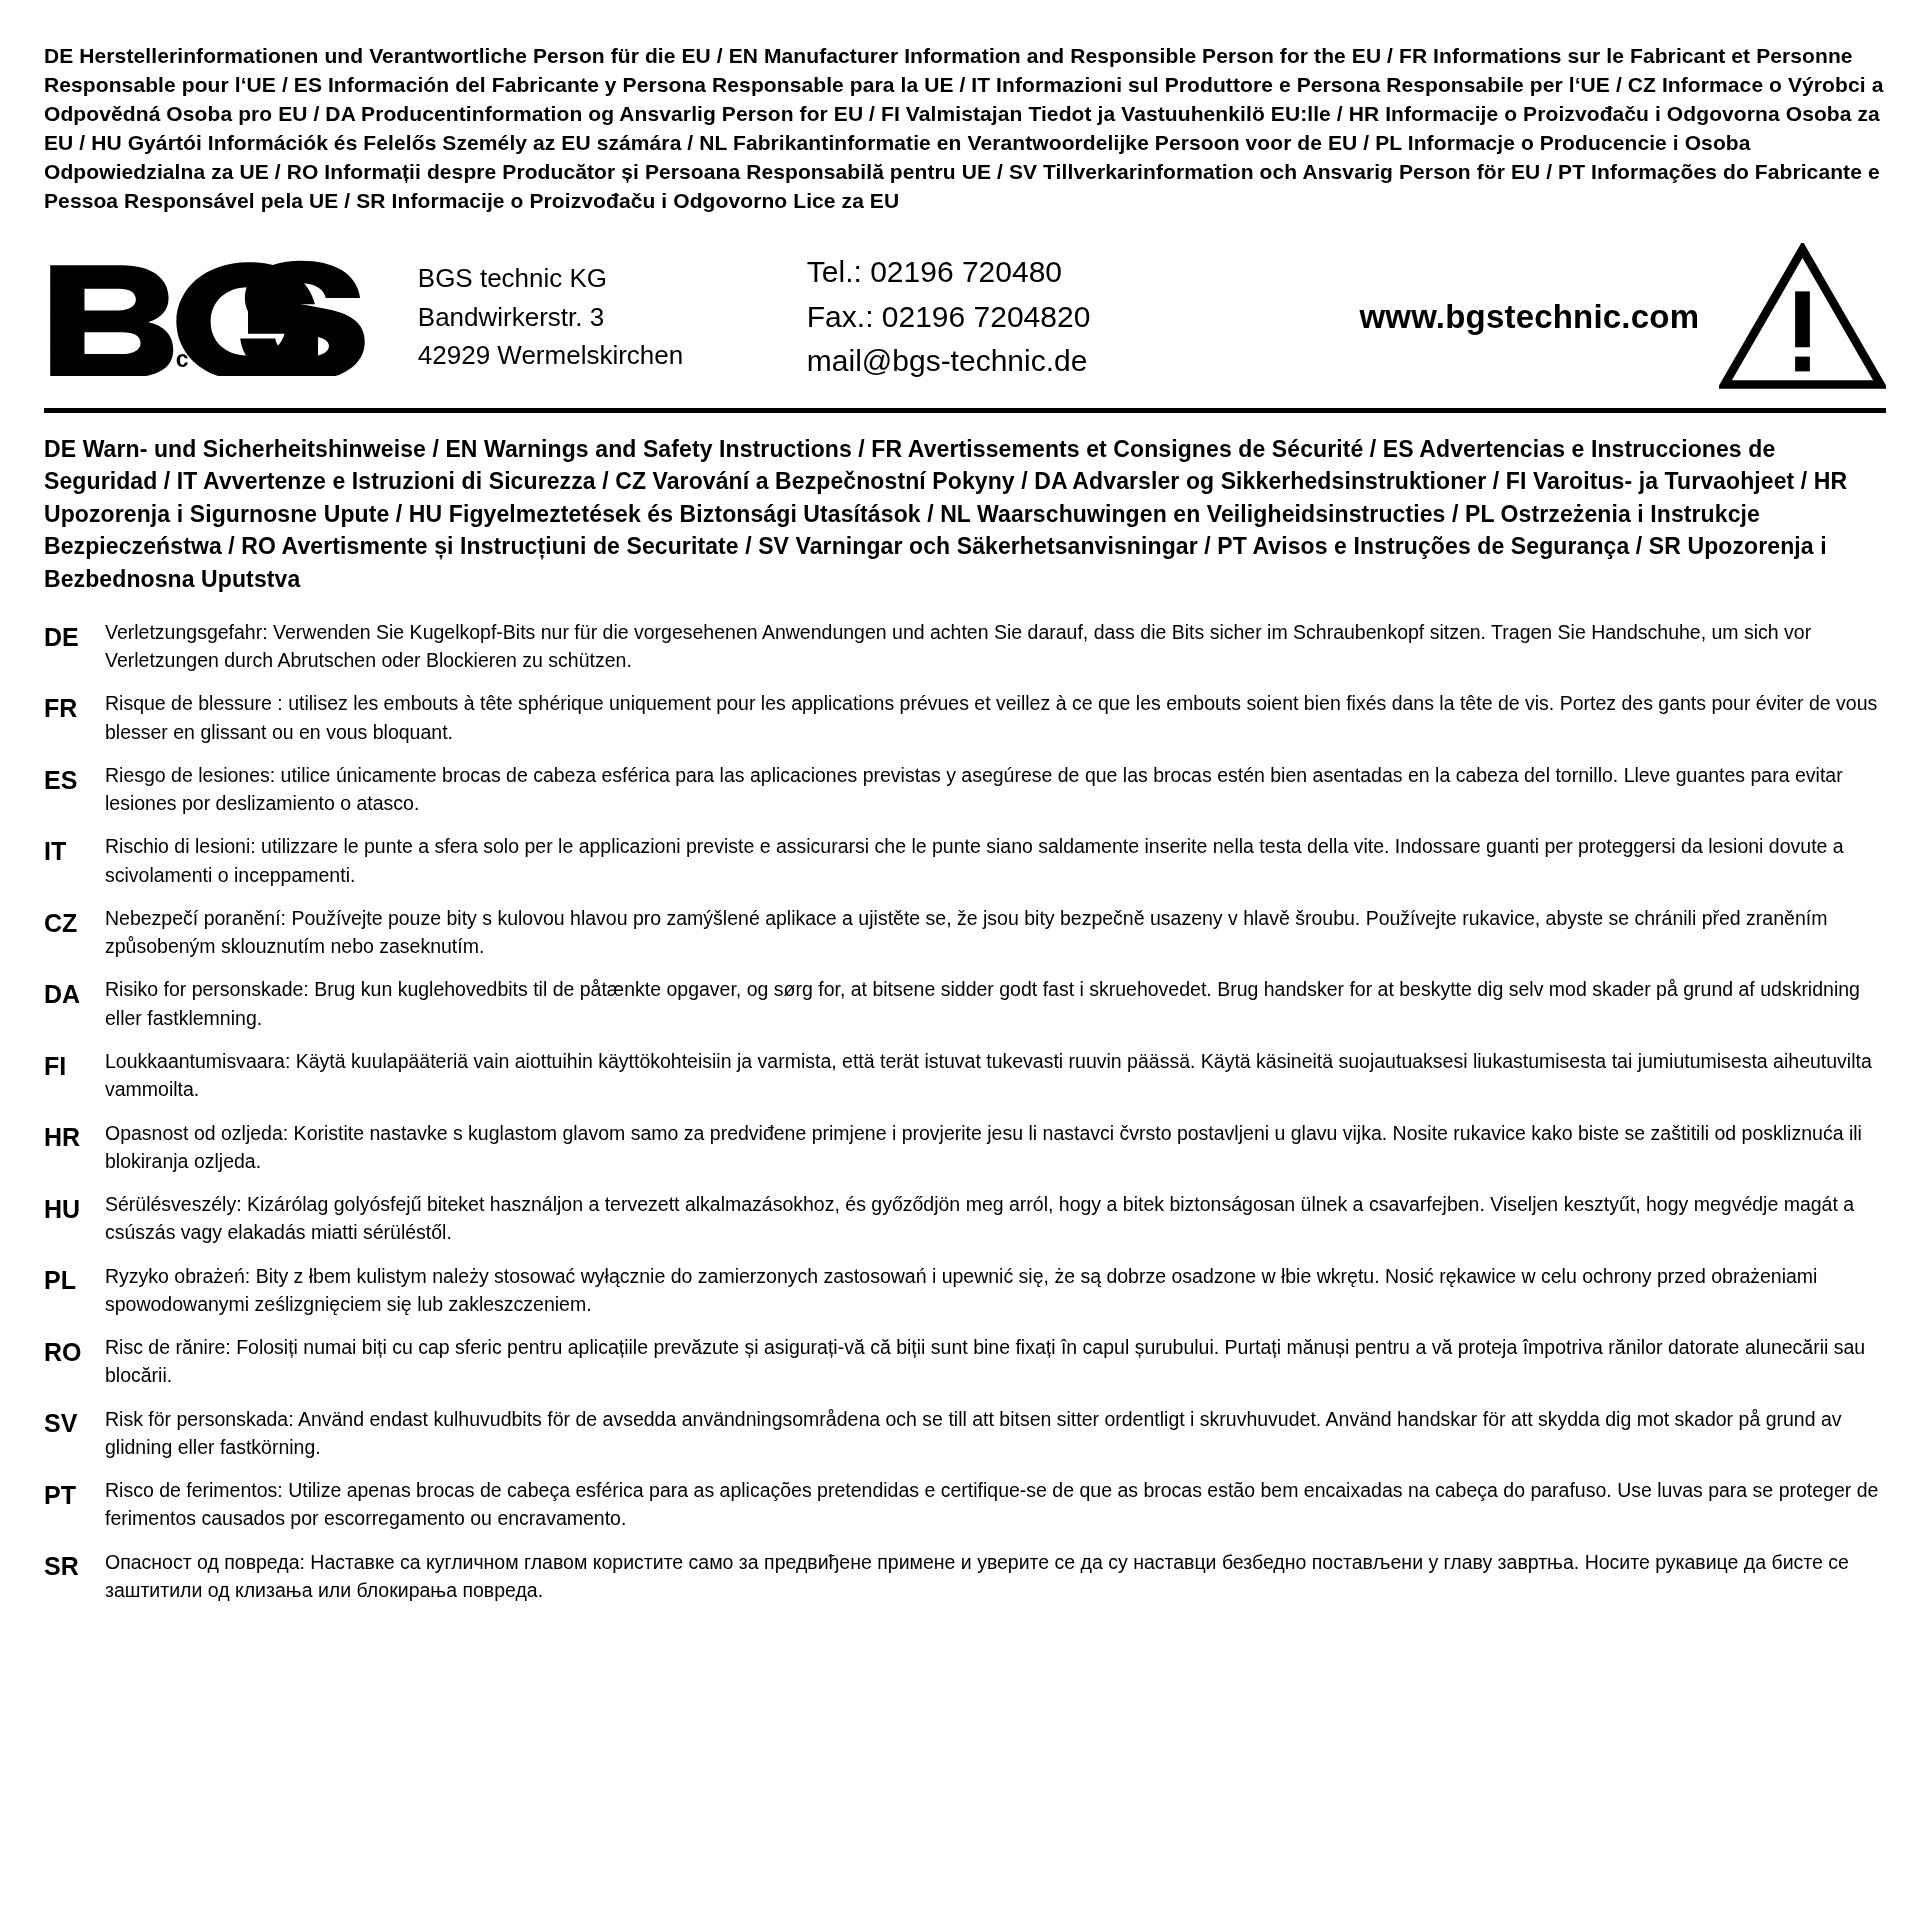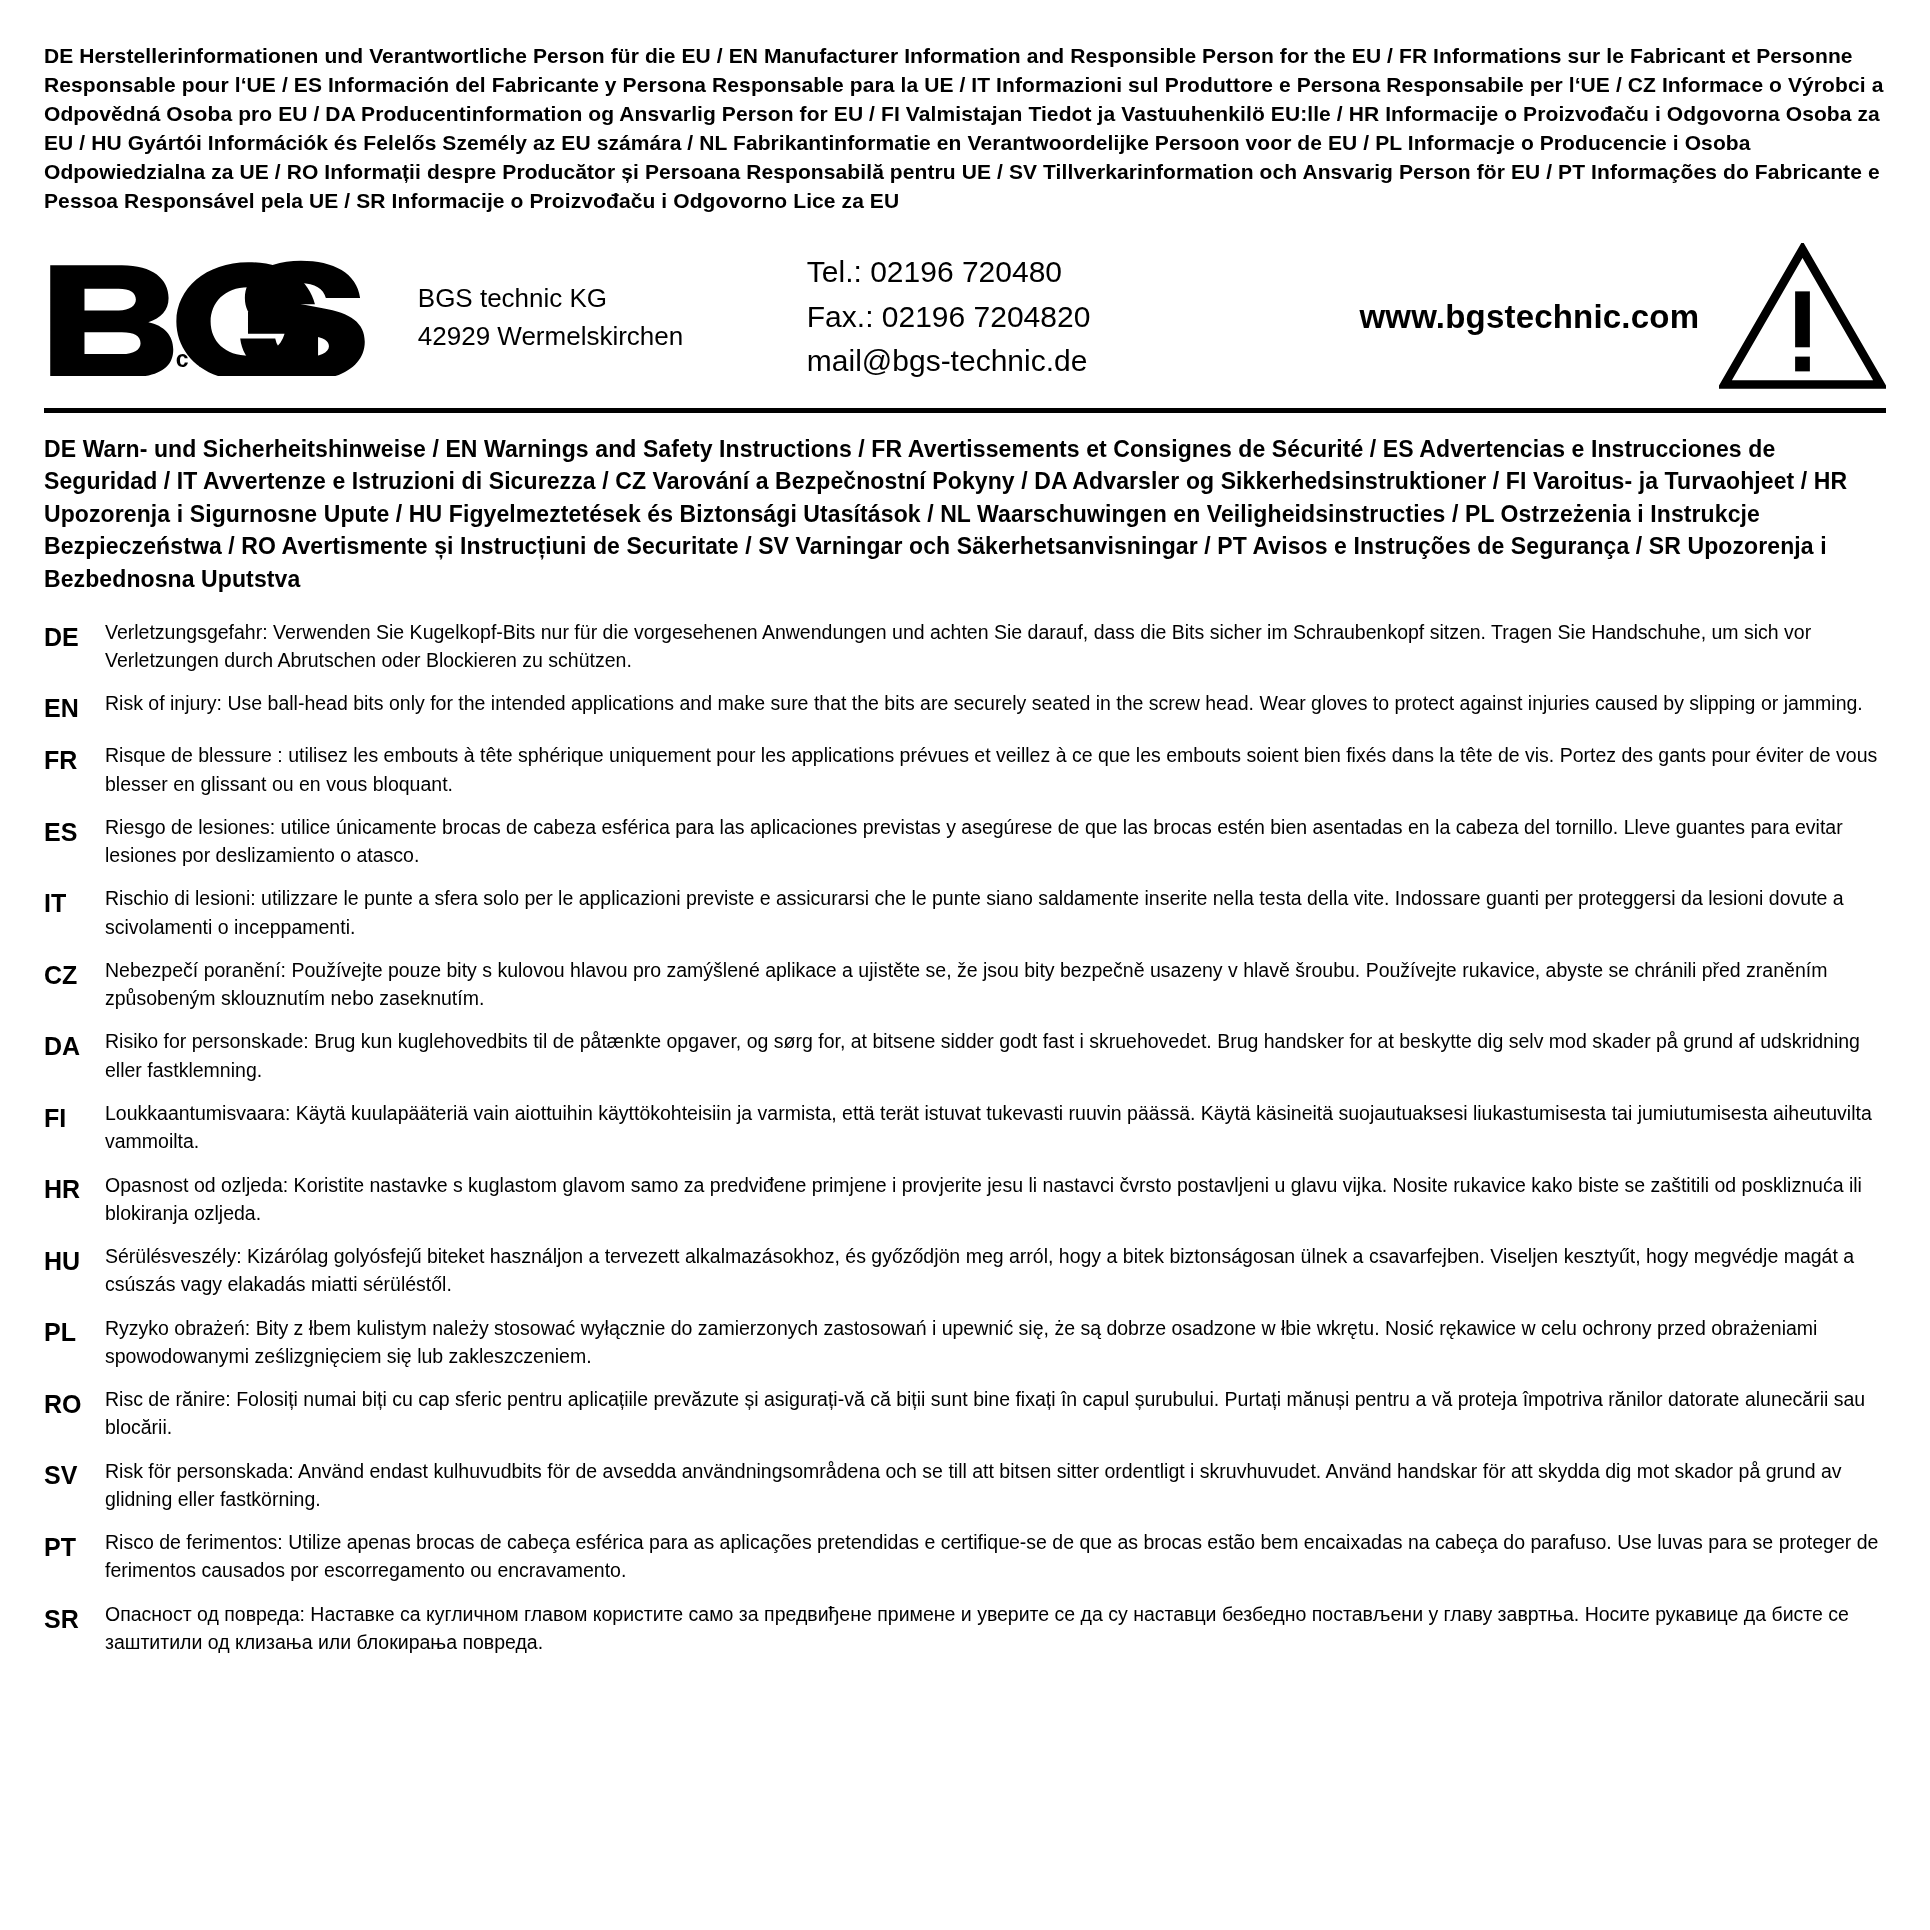--- a/index.html
+++ b/index.html
@@ -123,20 +123,21 @@
 
           <path d="M406 50 C402 18 372 2 330 2 C288 2 258 20 258 50 C258 74 276 86 312 92 L344 98 C360 101 366 105 366 112 C366 120 354 126 336 126 C314 126 300 118 297 102 L252 102 C256 136 288 156 334 156 C382 156 412 136 412 106 C412 82 394 69 358 63 L326 57 C310 54 304 50 304 43 C304 36 315 31 330 31 C348 31 359 38 362 50 Z"></path>
         </g>
       </svg>
       <div style="position:absolute; left:274px; top:1.6px; font-size:26.5px; font-weight:bold;">®</div>
       <div style="position:absolute; left:92px; top:87px; font-size:23px; font-weight:bold; letter-spacing:1.6px;">t e c h n i c</div>
     </div>
 
     <div class="addr">
       <div>BGS technic KG</div>
+      <div>Bandwirkerstr. 3</div>
       <div>42929 Wermelskirchen</div>
     </div>
 
     <div class="contact">
       <div>Tel.: 02196 720480</div>
       <div>Fax.: 02196 7204820</div>
       <div>mail@bgs-technic.de</div>
     </div>
 
     <div class="website">www.bgstechnic.com</div>
@@ -153,24 +154,20 @@
 
   <div class="section-heading">DE Warn- und Sicherheitshinweise  /  EN Warnings and Safety Instructions  /  FR Avertissements et Consignes de Sécurité  /  ES Advertencias e Instrucciones de Seguridad  /  IT Avvertenze e Istruzioni di Sicurezza  /  CZ Varování a Bezpečnostní Pokyny  /  DA Advarsler og Sikkerhedsinstruktioner  /  FI Varoitus- ja Turvaohjeet  /  HR Upozorenja i Sigurnosne Upute  /  HU Figyelmeztetések és Biztonsági Utasítások  /  NL Waarschuwingen en Veiligheidsinstructies  /  PL Ostrzeżenia i Instrukcje Bezpieczeństwa  /  RO Avertismente și Instrucțiuni de Securitate  /  SV Varningar och Säkerhetsanvisningar  /  PT Avisos e Instruções de Segurança  /  SR Upozorenja i Bezbednosna Uputstva</div>
 
   <div class="rows">
 
     <div class="row">
       <div class="code">DE</div>
       <div class="text">Verletzungsgefahr: Verwenden Sie Kugelkopf-Bits nur für die vorgesehenen Anwendungen und achten Sie darauf, dass die Bits sicher im Schraubenkopf sitzen. Tragen Sie Handschuhe, um sich vor Verletzungen durch Abrutschen oder Blockieren zu schützen.</div>
     </div>
     <div class="row">
-      <div class="code">EN</div>
-      <div class="text">Risk of injury: Use ball-head bits only for the intended applications and make sure that the bits are securely seated in the screw head. Wear gloves to protect against injuries caused by slipping or jamming.</div>
-    </div>
-    <div class="row">
       <div class="code">FR</div>
       <div class="text">Risque de blessure : utilisez les embouts à tête sphérique uniquement pour les applications prévues et veillez à ce que les embouts soient bien fixés dans la tête de vis. Portez des gants pour éviter de vous blesser en glissant ou en vous bloquant.</div>
     </div>
     <div class="row">
       <div class="code">ES</div>
       <div class="text">Riesgo de lesiones: utilice únicamente brocas de cabeza esférica para las aplicaciones previstas y asegúrese de que las brocas estén bien asentadas en la cabeza del tornillo. Lleve guantes para evitar lesiones por deslizamiento o atasco.</div>
     </div>
     <div class="row">
       <div class="code">IT</div>
       <div class="text">Rischio di lesioni: utilizzare le punte a sfera solo per le applicazioni previste e assicurarsi che le punte siano saldamente inserite nella testa della vite. Indossare guanti per proteggersi da lesioni dovute a scivolamenti o inceppamenti.</div>

